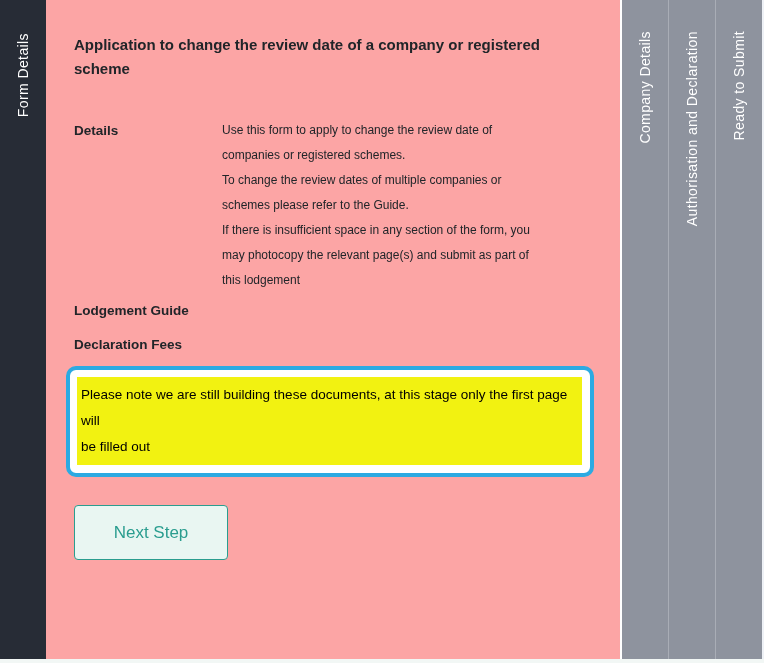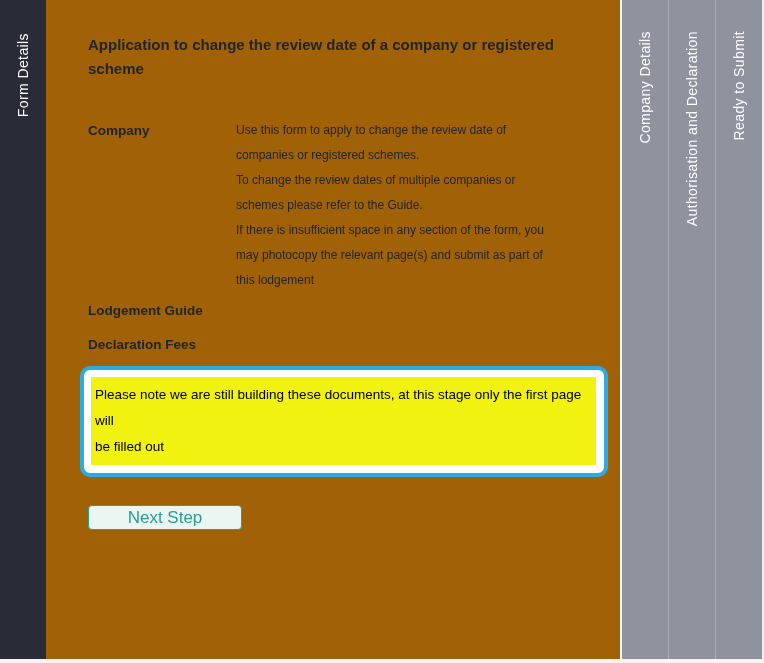--- a/index.html
+++ b/index.html
@@ -29,23 +29,23 @@
     font-size: 14px;
     color: #ffffff;
     letter-spacing: 0.4px;
     white-space: nowrap;
   }
   
   .content {
     position: absolute;
     left: 46px; top: 0;
     width: 574px; height: 659px;
-    background: #a16207;
-    box-sizing: border-box;
-    padding: 33px 28px 0 42px;
+    background: #fca5a5;
+    box-sizing: border-box;
+    padding: 33px 28px 0 28px;
     color: #212529;
   }
   .page-title {
     font-size: 15px;
     font-weight: bold;
     line-height: 24px;
     white-space: pre-line;
     margin: 0;
   }
   .form-rows { margin-top: 37px; }
@@ -82,21 +82,21 @@
     font-weight: normal;
     line-height: 26px;
     padding: 5px 8px 5px 4px;
     white-space: pre-line;
   }
   
   .next-btn {
     display: block;
     margin-top: 28px;
     width: 154px;
-    height: 25px;
+    height: 55px;
     background: #e9f6f2;
     border: 1px solid #2a9d8f;
     border-radius: 4px;
     color: #2a9d8f;
     font-size: 17px;
     font-family: "Liberation Sans", sans-serif;
     cursor: pointer;
   }
   
   .tabs-right {
@@ -140,21 +140,21 @@
   </div>
 
   <div class="content">
 
     <h1 class="page-title">Application to change the review date of a company or registered
 scheme</h1>
 
     <div class="form-rows">
 
       <div class="row row-purpose">
-        <span class="row-label">Company</span>
+        <span class="row-label">Details</span>
         <span class="row-value">Use this form to apply to change the review date of
 companies or registered schemes.
 To change the review dates of multiple companies or
 schemes please refer to the Guide.
 If there is insufficient space in any section of the form, you
 may photocopy the relevant page(s) and submit as part of
 this lodgement</span>
       </div>
 
       <div class="row row-simple">

